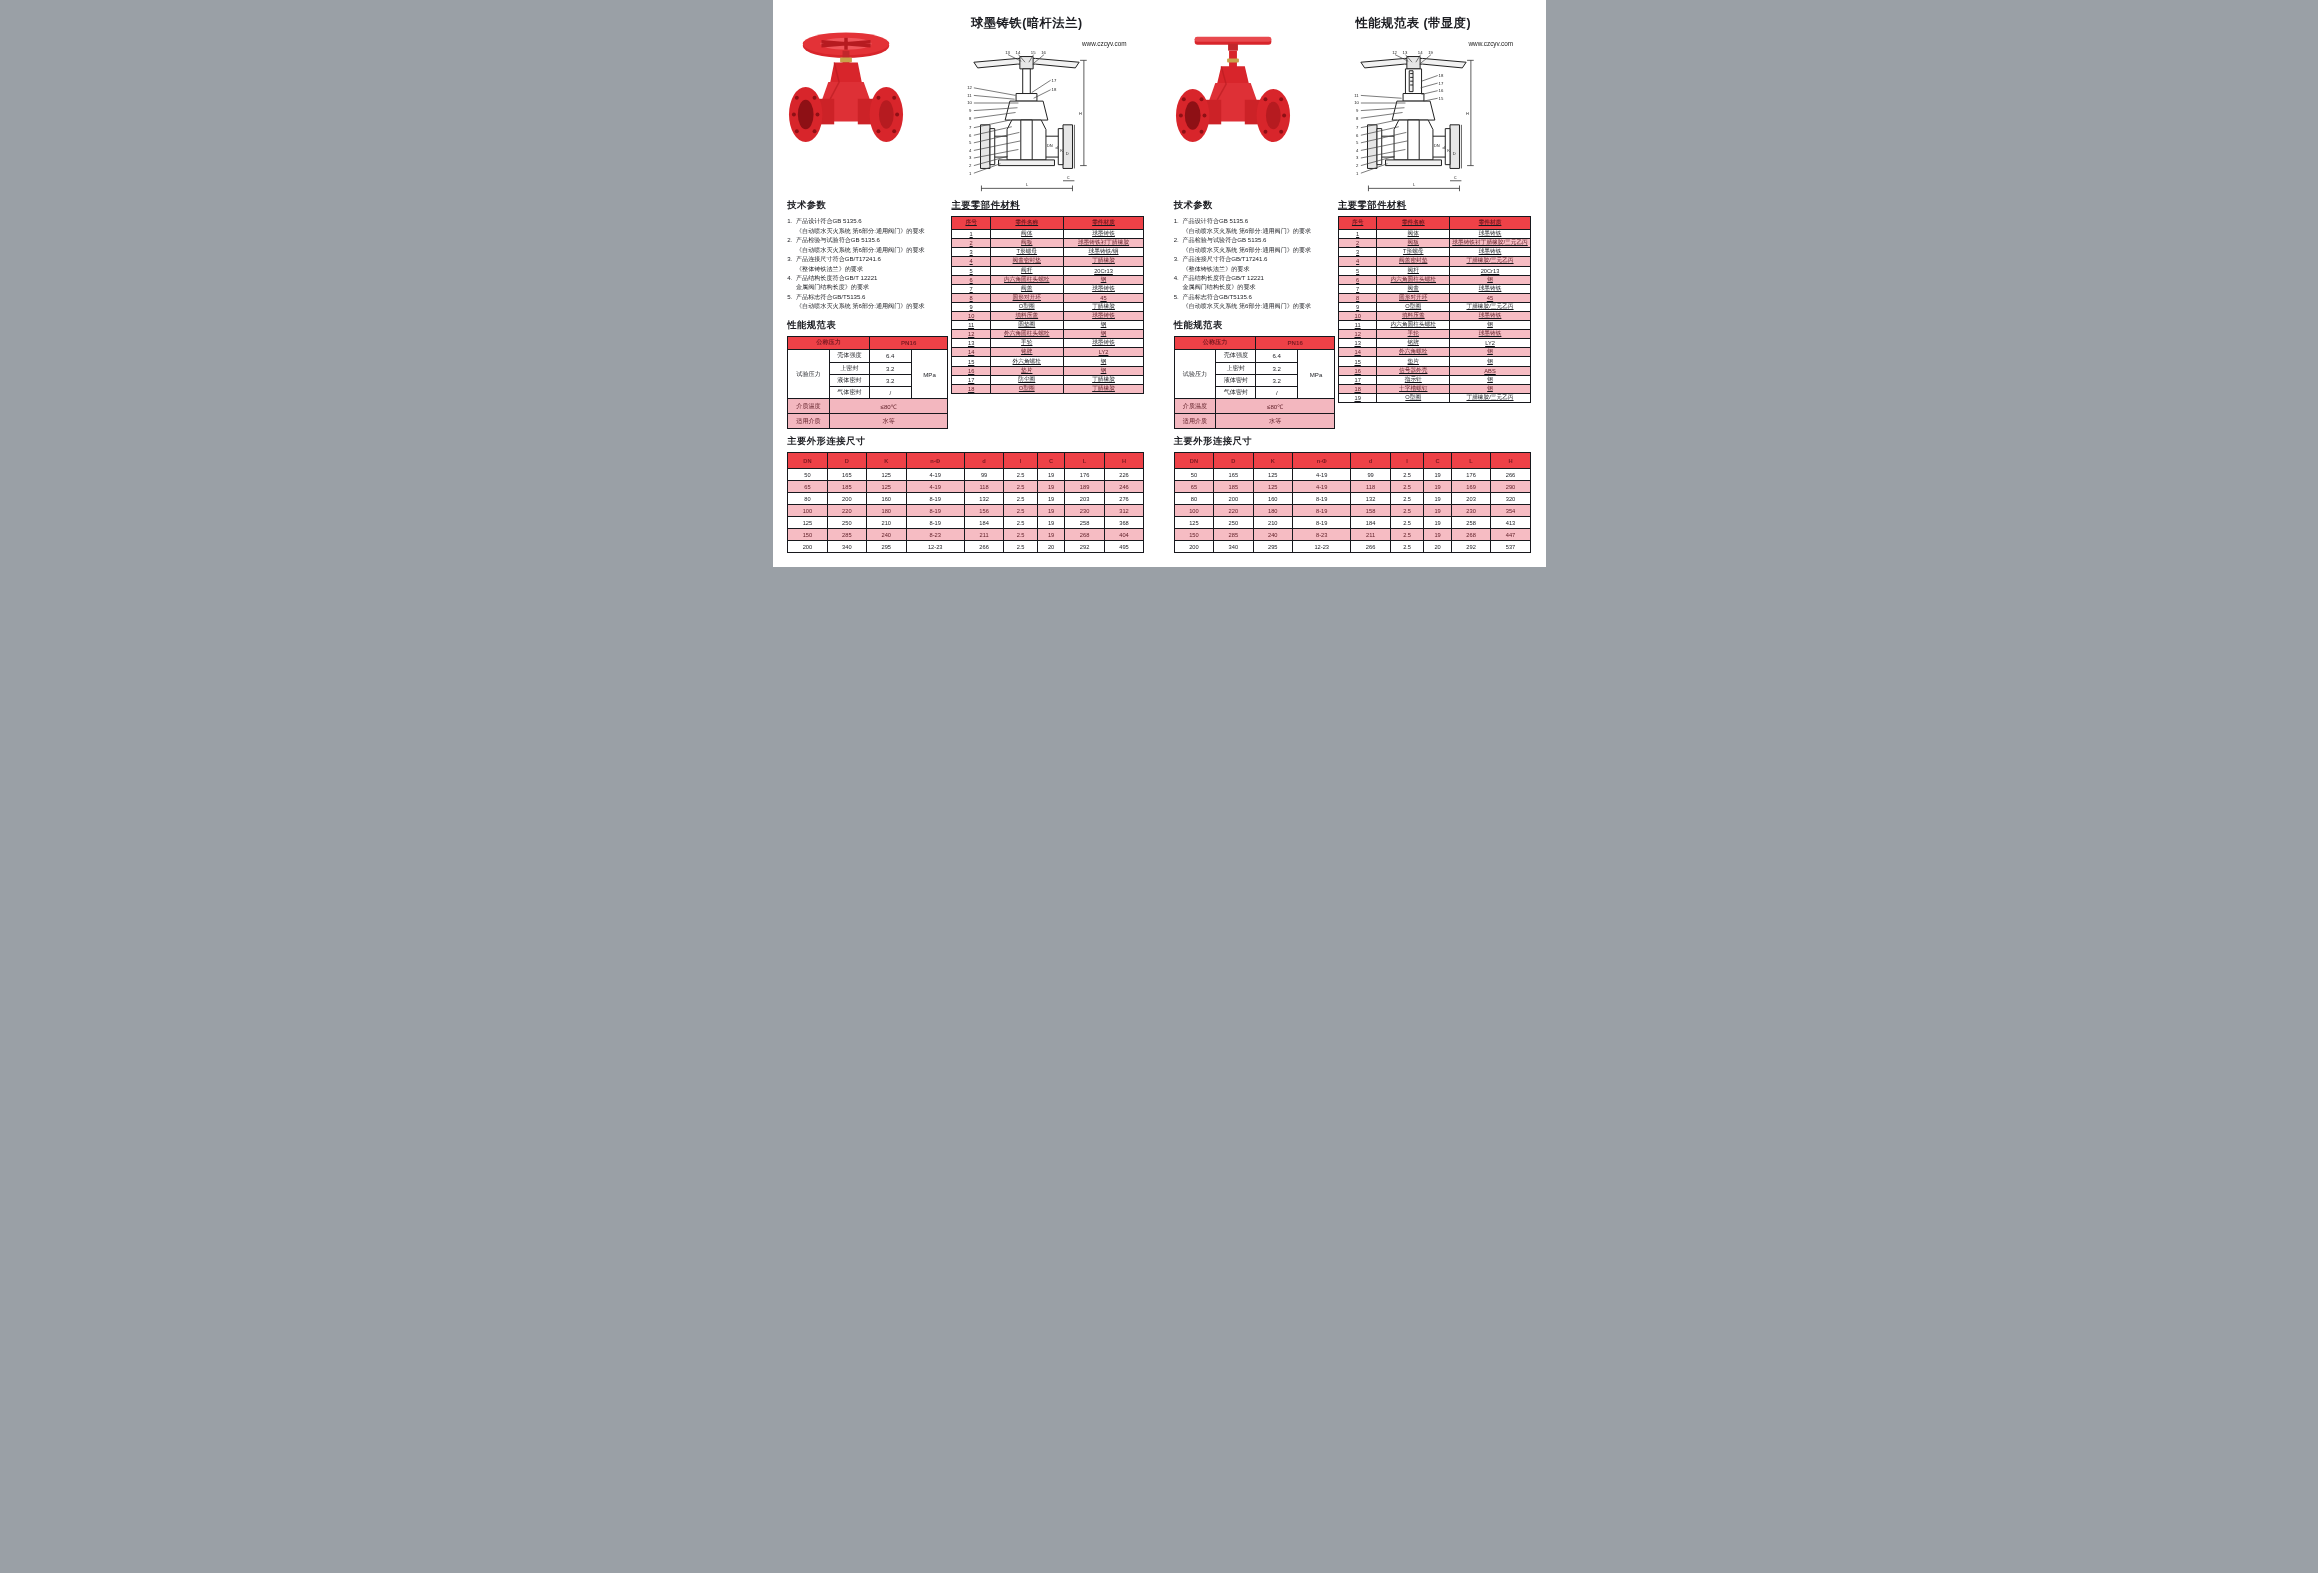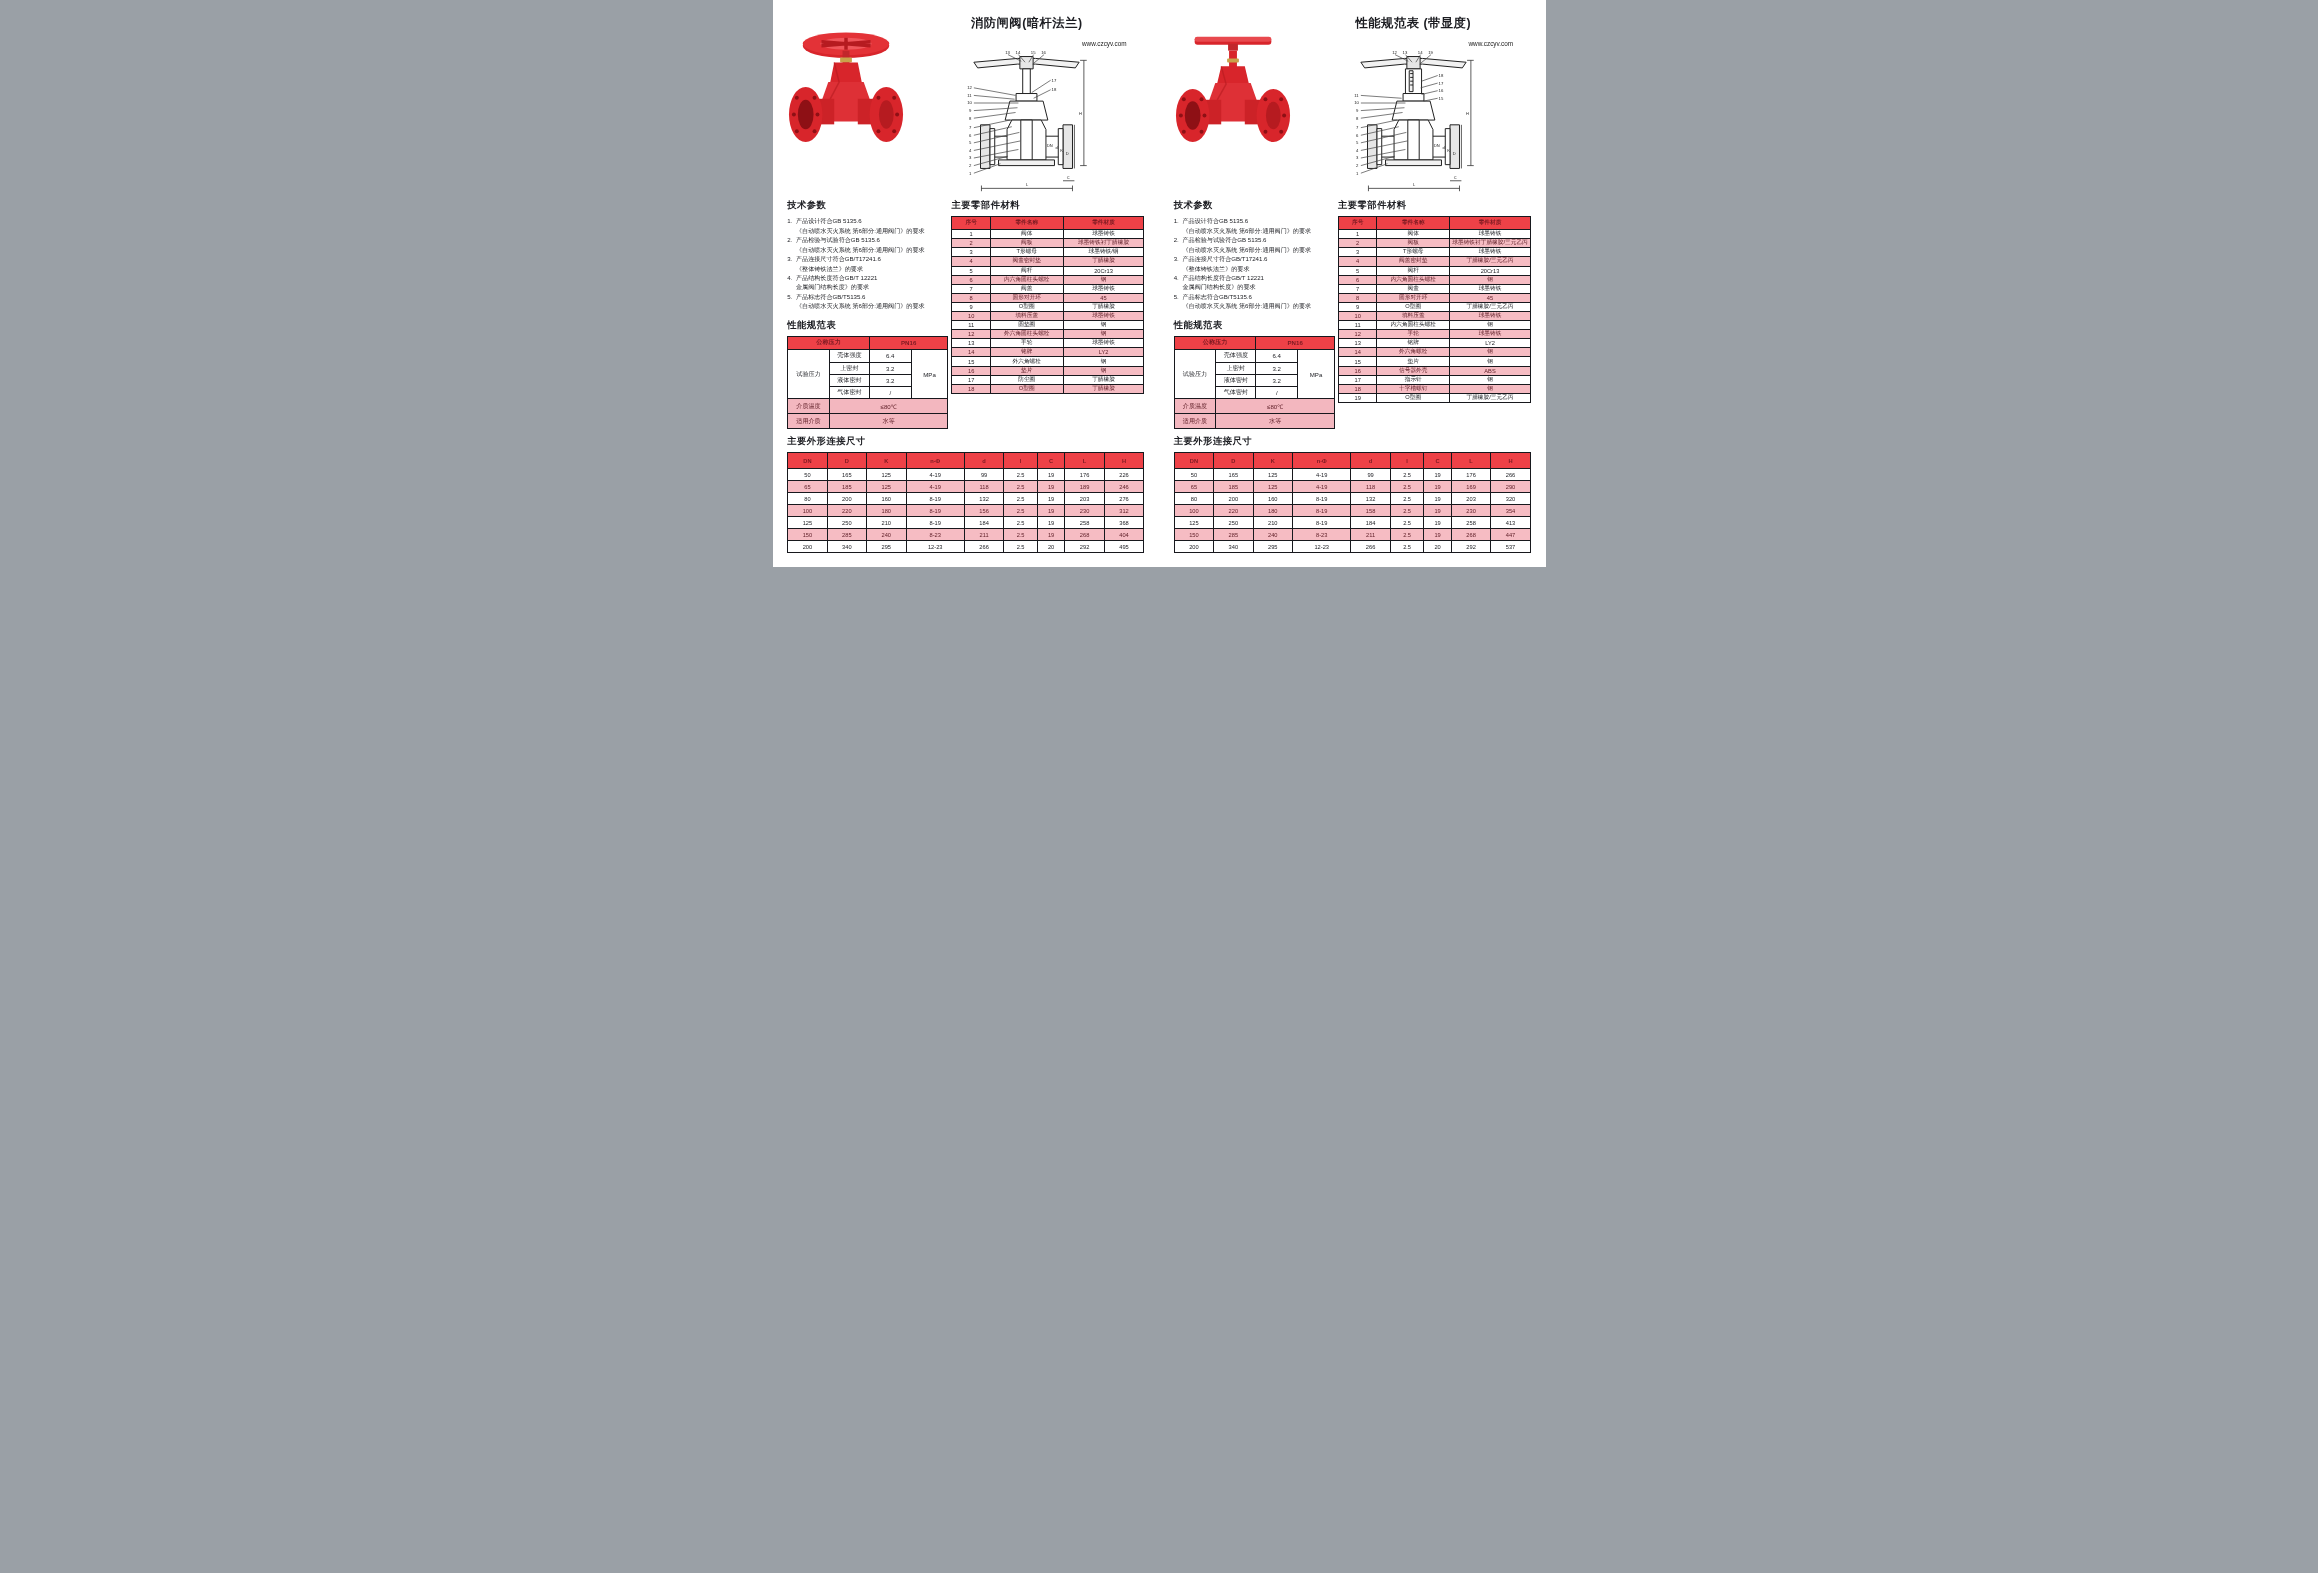--- a/index.html
+++ b/index.html
@@ -11,21 +11,21 @@
   .page{width:773px; min-height:525px; margin:0 auto; background:#fff; display:flex; padding:4.9px 0 13.8px;}
   .half{width:50%; padding:6.9px 14.7px 0 14.7px;}
   .top-row{display:flex; align-items:flex-start;}
   .photo-col{width:122px; flex:0 0 122px; padding-top:12.8px;}
   .draw-col{flex:1; display:flex; flex-direction:column; align-items:center;}
   .page-title{font-size:12.3px; font-weight:bold; letter-spacing:0.5px; margin-top:2.9px; text-align:center;}
   .site{font-size:6.4px; color:#222; align-self:flex-end; margin:7.9px 17.7px 0 0;}
   .draw-svg{margin-top:1px;}
   .mid-row{display:flex; margin-top:2px;}
   .tech-col{width:46%; flex:0 0 46%; padding-right:3px;}
-  .parts-col{flex:1;}
+  .parts-col{flex:1;text-decoration:underline;}
   h2.sec{font-size:9.3px; font-weight:bold; margin:2.9px 0 3.9px; letter-spacing:0.5px;}
   .tech-list{font-size:6.1px; line-height:1.55;}
   .tech-item{display:flex;}
   .tech-item .num{flex:0 0 8.8px;}
   .tech-sub{padding-left:8.8px;}
   table{border-collapse:collapse; width:100%;}
   th,td{border:0.8px solid var(--line); text-align:center; vertical-align:middle;}
   
   .parts-table{font-size:5.7px;}
   .parts-table th{background:var(--red); color:var(--maroon); font-weight:bold; height:12.8px;}
@@ -84,21 +84,21 @@
             <ellipse cx="202" cy="182" rx="15" ry="29" fill="#b61b20"></ellipse>
             <circle cx="186" cy="148" r="4" fill="#8e1015"></circle>
               <circle cx="218" cy="148" r="4" fill="#8e1015"></circle>
             <circle cx="224" cy="182" r="4" fill="#8e1015"></circle>
             <circle cx="186" cy="216" r="4" fill="#8e1015"></circle>
               <circle cx="218" cy="216" r="4" fill="#8e1015"></circle>
           </g>
         </svg>
       </div>
       <div class="draw-col">
-        <div class="page-title">消防闸阀(暗杆法兰)</div>
+        <div class="page-title">球墨铸铁(暗杆法兰)</div>
         <div class="site">www.czcyv.com</div>
         <svg class="drawing draw-svg" width="133" height="147" viewBox="0 0 270 310" stroke="#222" stroke-width="1" fill="none">
           <polygon points="24,30 116,22 154,22 246,30 238,42 154,34 116,34 32,42" fill="#f1f1f1"></polygon>
           <rect x="121" y="18" width="28" height="26" fill="#e6e6e6"></rect>
           <rect x="127" y="44" width="16" height="66" fill="#fff"></rect>
           <rect x="113" y="96" width="44" height="16" fill="#fff"></rect>
           <polygon points="100,112 170,112 180,152 90,152" fill="#fff"></polygon>
           <polygon points="104,152 166,152 176,172 176,236 94,236 94,172" fill="#fff"></polygon>
           <rect x="123" y="152" width="24" height="84" fill="#fff"></rect>
           <rect x="38" y="162" width="20" height="92" fill="#e6e6e6"></rect>

